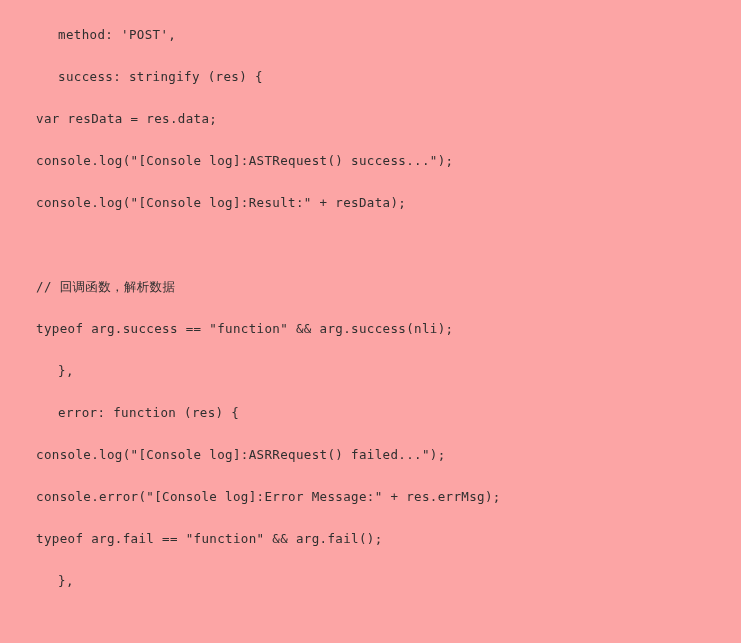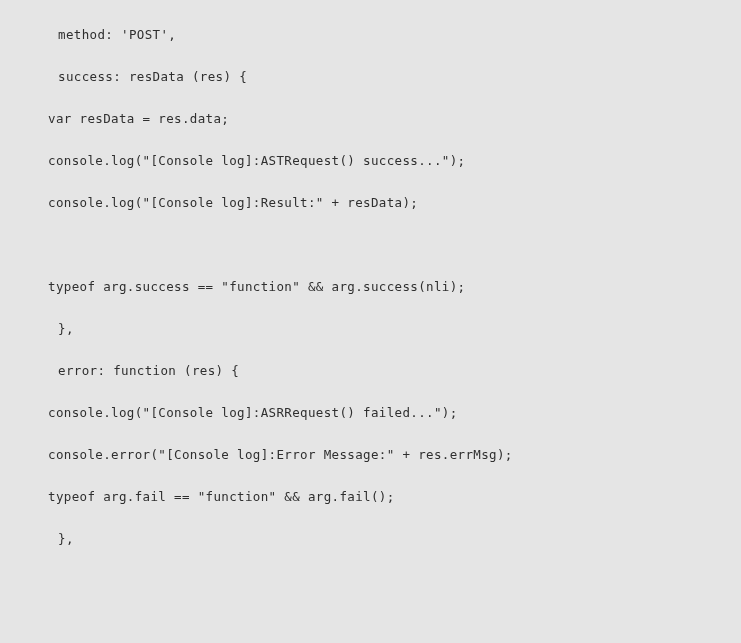--- a/index.html
+++ b/index.html
@@ -29,33 +29,34 @@
     white-space: pre;
     letter-spacing: 0.35px;
     padding-left: 58px;
     box-sizing: border-box;
     font-family: "DejaVu Sans Mono", "Liberation Mono", monospace;
   }
   .code-line.blank {
     height: 42px;
   }
   .code-line.indent-1 {
-    padding-left: 48px;
+    padding-left: 36px;
   }
 </style>
 </head>
 <body style="background: rgb(247, 247, 247);">
 
-<div id="code-listing" style="background: #e5e5e5; color: rgb(47, 47, 47);">
+<div id="code-listing" style="background: #fca5a5; color: rgb(47, 47, 47);">
     <div class="code-line">method: 'POST',</div>
-    <div class="code-line">success: resData (res) {</div>
+    <div class="code-line">success: stringify (res) {</div>
     <div class="code-line indent-1">var resData = res.data;</div>
     <div class="code-line indent-1">console.log("[Console log]:ASTRequest() success...");</div>
     <div class="code-line indent-1">console.log("[Console log]:Result:" + resData);</div>
     <div class="code-line blank"></div>
+    <div class="code-line indent-1">// 回调函数，解析数据</div>
     <div class="code-line indent-1">typeof arg.success == "function" &amp;&amp; arg.success(nli);</div>
     <div class="code-line">},</div>
     <div class="code-line">error: function (res) {</div>
     <div class="code-line indent-1">console.log("[Console log]:ASRRequest() failed...");</div>
     <div class="code-line indent-1">console.error("[Console log]:Error Message:" + res.errMsg);</div>
     <div class="code-line indent-1">typeof arg.fail == "function" &amp;&amp; arg.fail();</div>
     <div class="code-line">},</div>
   </div>
 
 </body></html>

